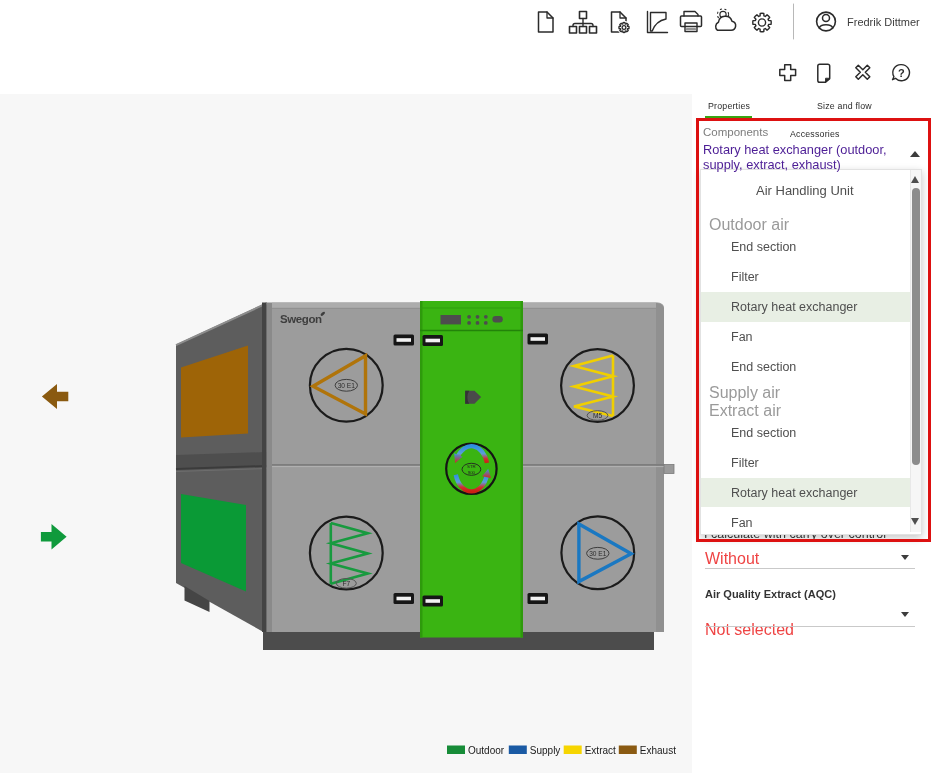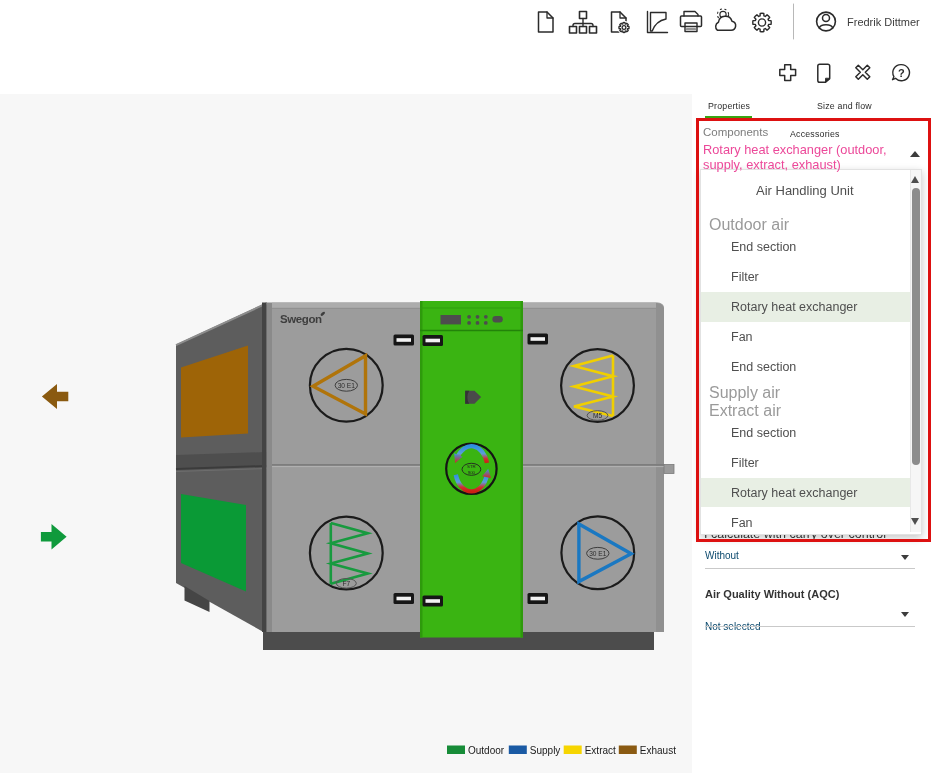--- a/index.html
+++ b/index.html
@@ -2,21 +2,21 @@
 <html><head><meta charset="utf-8">
 <style>
 html,body{margin:0;padding:0;width:934px;height:773px;background:#fff;overflow:hidden;
   font-family:"Liberation Sans",sans-serif;}
 .abs{position:absolute;}
 #canvas{position:absolute;left:0;top:94px;width:692px;height:679px;background:#f7f7f7;}
 #panel{position:absolute;left:692px;top:94px;width:242px;height:679px;background:#fff;}
 .tab{position:absolute;top:101px;font-size:8.8px;color:#2b2b2b;letter-spacing:.2px;white-space:nowrap;}
 .item{position:absolute;font-size:12.5px;color:#4f4f4f;white-space:nowrap;}
 .grp{position:absolute;font-size:16px;color:#9a9a9a;white-space:nowrap;}
-.sel{position:absolute;font-size:10px;color:#0c4a6e;white-space:nowrap;}
+.sel{position:absolute;font-size:16px;color:#ef4444;white-space:nowrap;}
 .caret{position:absolute;width:0;height:0;border-left:5px solid transparent;border-right:5px solid transparent;}
 .hr{position:absolute;height:1px;background:#c9c9c9;}
 </style></head>
 <body>
 
 <svg class="abs" style="left:0;top:0" width="934" height="94" viewBox="0 0 934 94">
 <g fill="none" stroke="#2b2b2b" stroke-width="1.5" stroke-linejoin="round" stroke-linecap="round">
 
  <path d="M538.5,12 h8.5 l6,6 v14 h-14.5 z"></path>
  <path d="M547,12 v6 h6" stroke-width="1.3"></path>
@@ -213,21 +213,21 @@
 
 <div id="panel"></div>
 <div class="tab" style="left:708px;">Properties</div>
 <div class="abs" style="left:705px;top:115.5px;width:47px;height:2.5px;background:#3aa412;"></div>
 <div class="tab" style="left:790px;margin-top:28px;">Accessories</div>
 <div class="tab" style="left:817px;">Size and flow</div>
 
 <div class="abs" style="left:696px;top:118px;width:229px;height:418px;border:3px solid #dd1111;z-index:30;"></div>
 
 <div class="abs" style="left:703px;top:126px;font-size:11.5px;color:#7d7d7d;">Components</div>
-<div class="abs" style="left:703px;top:143px;width:205px;font-size:12.8px;line-height:14.5px;color:#ec4899;z-index:31;">Rotary heat exchanger (outdoor, supply, extract, exhaust)</div>
+<div class="abs" style="left:703px;top:143px;width:205px;font-size:12.8px;line-height:14.5px;color:#4c1d95;z-index:31;">Rotary heat exchanger (outdoor, supply, extract, exhaust)</div>
 <div class="caret" style="left:910px;top:151px;border-bottom:6px solid #3c3c3c;"></div>
 
 <div class="abs" style="left:704px;top:527px;font-size:12.5px;color:#3c3c3c;z-index:5;">I calculate with carry over control</div>
 
 <div class="abs" style="left:700px;top:169px;width:220px;height:364px;background:#fff;border:1px solid #e2e2e2;box-shadow:0 3px 8px rgba(0,0,0,.22);z-index:10;"></div>
 <div class="abs" style="left:0;top:0;width:790px;height:773px;z-index:11;pointer-events:none;">
  <div class="item" style="left:756px;top:183px;font-size:13px;">Air Handling Unit</div>
  <div class="grp" style="left:709px;top:215.5px;">Outdoor air</div>
  <div class="item" style="left:731px;top:239.5px;">End section</div>
  <div class="item" style="left:731px;top:269.5px;">Filter</div>
@@ -245,16 +245,16 @@
 
  <div class="abs" style="left:910px;top:170px;width:10px;height:362px;background:#f6f6f6;border-left:1px solid #e8e8e8;"></div>
  <div class="caret" style="left:911px;top:176px;border-left:4.5px solid transparent;border-right:4.5px solid transparent;border-bottom:7px solid #4f4f4f;"></div>
  <div class="abs" style="left:911.5px;top:188px;width:8px;height:277px;background:#8c8c8c;border-radius:4px;"></div>
  <div class="caret" style="left:911px;top:518px;border-left:4.5px solid transparent;border-right:4.5px solid transparent;border-top:7px solid #4f4f4f;"></div>
 </div>
 
 <div class="sel" style="left:705px;top:549.5px;">Without</div>
 <div class="caret" style="left:900.5px;top:554.5px;border-left:4px solid transparent;border-right:4px solid transparent;border-top:5px solid #3c3c3c;"></div>
 <div class="hr" style="left:705px;top:568px;width:210px;"></div>
-<div class="abs" style="left:705px;top:587.5px;font-size:11px;font-weight:bold;color:#333;">Air Quality Without (AQC)</div>
+<div class="abs" style="left:705px;top:587.5px;font-size:11px;font-weight:bold;color:#333;">Air Quality Extract (AQC)</div>
 <div class="sel" style="left:705px;top:607px;margin-top:14px;">Not selected</div>
 <div class="caret" style="left:900.5px;top:612px;border-left:4px solid transparent;border-right:4px solid transparent;border-top:5px solid #3c3c3c;"></div>
 <div class="hr" style="left:705px;top:625.5px;width:210px;"></div>
 
 </body></html>

